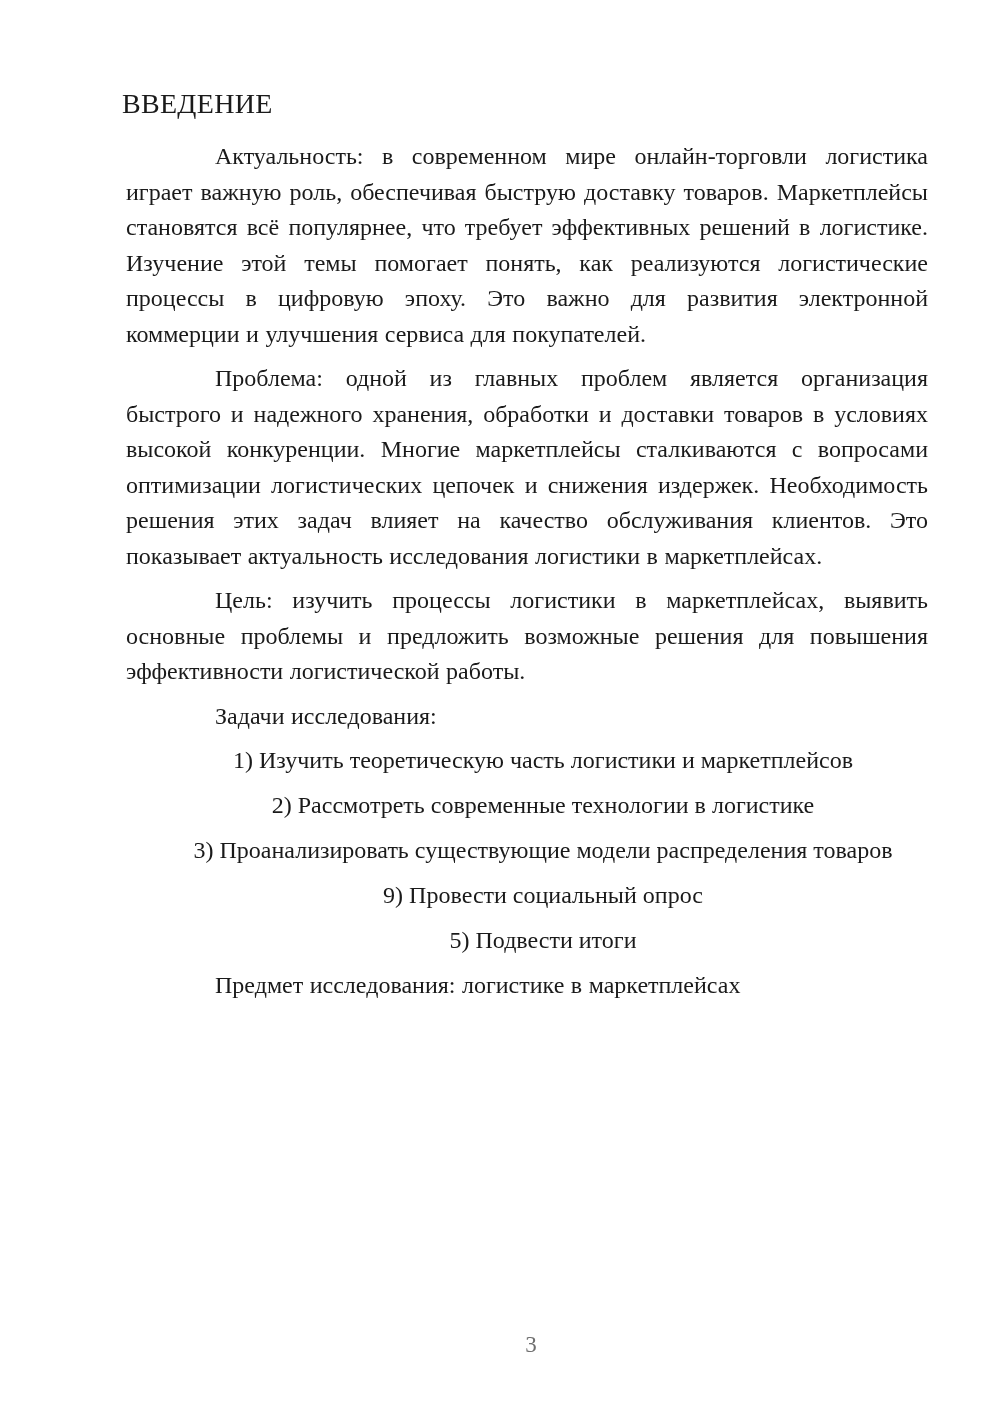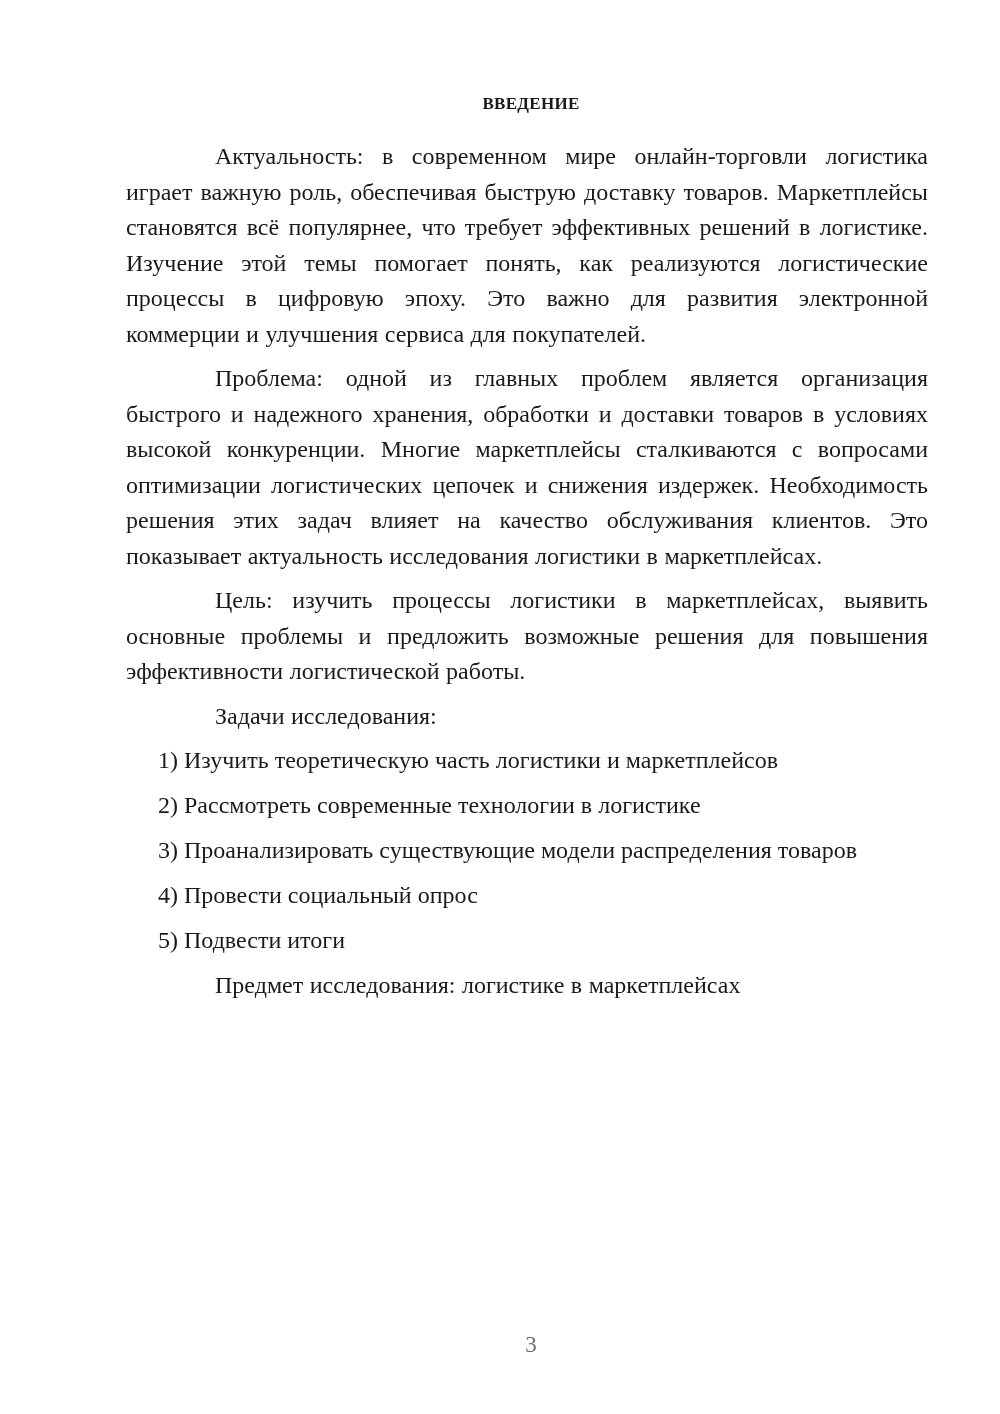--- a/index.html
+++ b/index.html
@@ -16,41 +16,41 @@
     font-family: "Liberation Serif", "DejaVu Serif", serif;
     color: #1a1a1a;
   }
   .content {
     position: absolute;
     left: 110px;
     top: 86px;
     width: 818px;
   }
   .doc-heading {
-    font-size: 17px;
-    font-weight: bold;
-    text-align: center;
+    font-size: 28px;
+    font-weight: normal;
+    text-align: left;
     line-height: 36px;
     margin: 0 0 17px 0;
     letter-spacing: 0.3px;
     transform: translateX(12px);
   }
   .para {
     font-size: 24px;
     line-height: 35.5px;
     margin: 0 0 9px 16px;
     text-align: justify;
     text-indent: 89px;
     word-spacing: 0.5px;
   }
   .task {
     font-size: 24px;
     line-height: 35.5px;
     margin: 0 0 9.5px 0;
-    text-align: left;
+    text-align: center;
     text-indent: 48px;
   }
   .page-footer {
     position: absolute;
     top: 1328px;
     left: 110px;
     width: 818px;
     text-align: center;
     font-size: 23px;
     line-height: 34px;
@@ -73,21 +73,21 @@
     <p class="para">Цель: изучить процессы логистики в маркетплейсах, выявить основные проблемы и предложить возможные решения для повышения эффективности логистической работы.</p>
 
     <p class="para">Задачи исследования:</p>
 
     <p class="task">1) Изучить теоретическую часть логистики и маркетплейсов</p>
 
     <p class="task">2) Рассмотреть современные технологии в логистике</p>
 
     <p class="task">3) Проанализировать существующие модели распределения товаров</p>
 
-    <p class="task">4) Провести социальный опрос</p>
+    <p class="task">9) Провести социальный опрос</p>
 
     <p class="task">5) Подвести итоги</p>
 
 
     <p class="para">Предмет исследования: логистике в маркетплейсах</p>
 
 
 
   </div>
 

